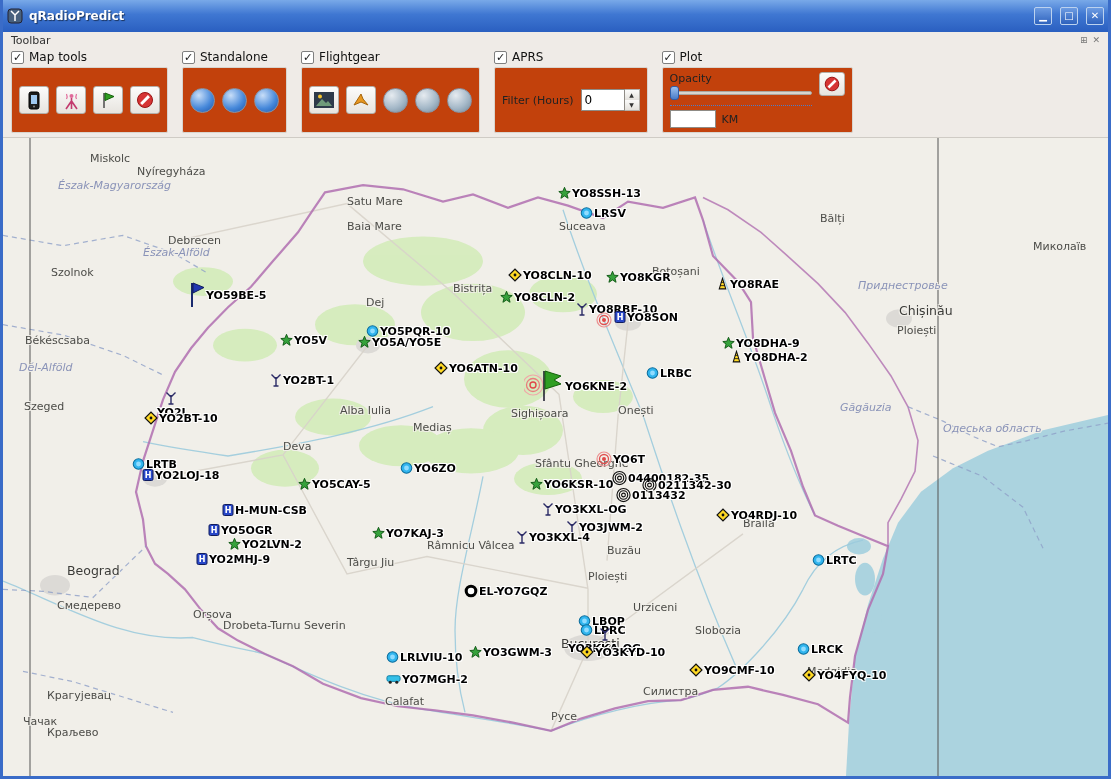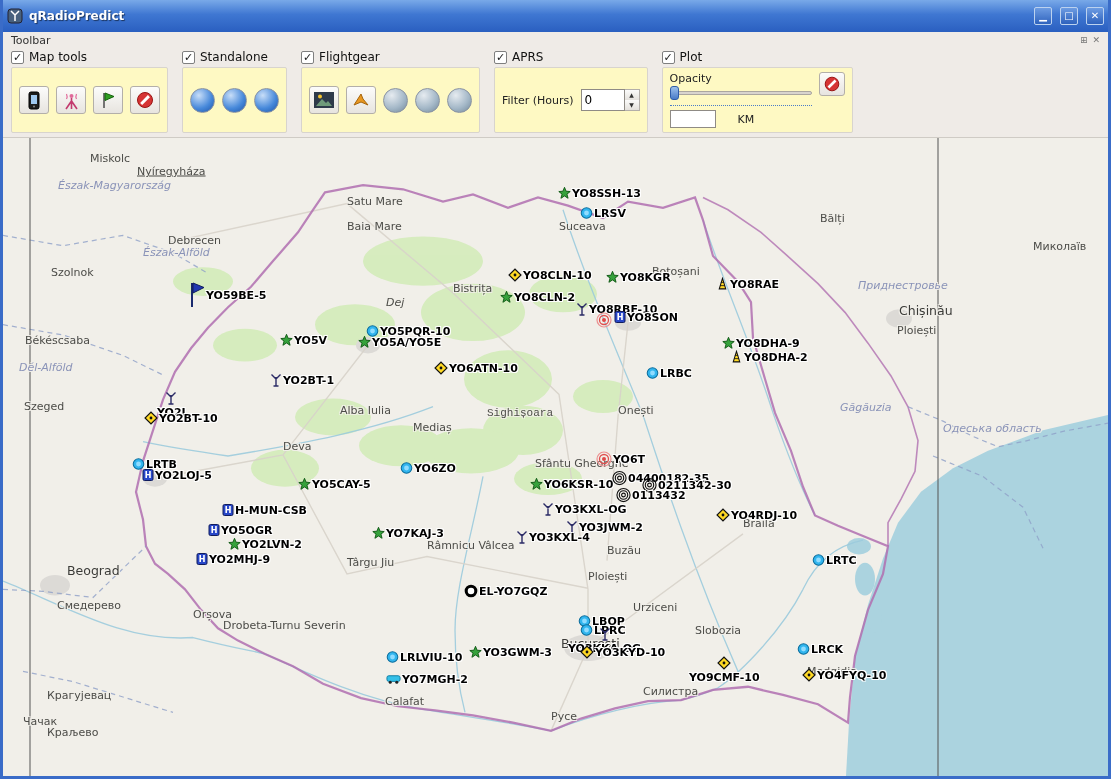--- a/index.html
+++ b/index.html
@@ -27,21 +27,21 @@
   .toolbar-head { height:16px; font-size:11px; color:#333; padding:1px 8px; display:flex;
                   align-items:center; flex:0 0 auto; }
   .toolbar-head .spacer { flex:1; }
   .mini-ico { font-size:9px; color:#777; margin-left:5px; cursor:pointer; line-height:10px; }
   .toolbar { height:90px; display:flex; gap:14px; padding:2px 8px 4px; flex:0 0 auto;
              border-bottom:1px solid #cfcbc5; }
   .group { display:flex; flex-direction:column; }
   .group-header { display:flex; align-items:center; gap:5px; font-size:12px; color:#111; cursor:pointer; }
   .checkbox { width:13px; height:13px; background:#fff; border:1px solid #7f7f7f; border-radius:2px;
               font-size:11px; line-height:11px; text-align:center; color:#1a1a1a; font-weight:bold; }
-  .group-body { margin-top:3px; border:1px solid #d8d4ce; border-radius:2px; background:#fef9c3;
+  .group-body { margin-top:3px; border:1px solid #d8d4ce; border-radius:2px; background:#c2410c;
                 padding:4px 7px; display:flex; gap:7px; align-items:center; flex:1; }
   .tbtn { width:30px; height:28px; border:1px solid #b3afa9; border-radius:3px; cursor:pointer;
           background:linear-gradient(#fcfcfb,#e7e4df); display:flex; align-items:center; justify-content:center; }
   .round-btn { width:25px; height:25px; border-radius:50%; border:1px solid #7d8killed; cursor:pointer;
                border:1px solid #8a93a2;
                background:radial-gradient(circle at 34% 28%, #c8def8, #4688da 58%, #1d53a6); }
   .round-btn.gray { background:radial-gradient(circle at 34% 28%, #e6ebf0, #a3b7c7 58%, #718798); }
   .field { border:1px solid #8f8b85; background:#fff; font-size:12px; padding:1px 3px;
            font-family:"DejaVu Sans","Liberation Sans",sans-serif; }
   .spinbox { display:flex; align-items:stretch; }
@@ -204,21 +204,21 @@
         <span>Plot</span>
       </label>
       <div class="group-body" style="align-items:flex-start;">
         <div style="display:flex;flex-direction:column;">
           <span class="small-label">Opacity</span>
           <div class="slider">
             <div class="groove"></div>
             <div class="handle"></div>
           </div>
           <div class="ticks"></div>
-          <div style="display:flex;align-items:center;gap:22px;margin-top:4px;">
+          <div style="display:flex;align-items:center;gap:6px;margin-top:4px;">
             <input class="field" style="width: 46px; height: 18px;" value="">
             <span class="small-label">KM</span>
           </div>
         </div>
         <button class="tbtn" style="width:26px;height:24px;">
             <span class="sicon">
               <svg width="16" height="16">
                 <circle cx="8" cy="8" r="6.8" fill="#d63434" stroke="#991414"></circle>
                 <rect x="3" y="6.7" width="10" height="2.6" fill="#fff" transform="rotate(-45 8 8)"></rect>
               </svg>
@@ -285,41 +285,41 @@
         <path d="M905,262 L940,276 970,291 995,301 1020,296 1060,286 1105,278"></path>
         <path d="M930,310 L980,330 1020,360 1040,400"></path>
         <path d="M0,440 L40,442 90,448 143,398"></path>
         <path d="M20,520 L70,530 120,545 170,560"></path>
       </g>
       <line x1="27" y1="0" x2="27" y2="622" stroke="#555" stroke-width="1"></line>
       <line x1="935" y1="0" x2="935" y2="622" stroke="#555" stroke-width="1"></line>
     </svg>
     <div class="layer">
         <span class="city" style="left: 87px; top: 20px;">Miskolc</span>
-        <span class="city" style="left: 134px; top: 33px; text-decoration: underline;">Nyíregyháza</span>
+        <span class="city" style="left: 134px; top: 33px;">Nyíregyháza</span>
         <span class="city region" style="left: 55px; top: 47px;">Észak-Magyarország</span>
         <span class="city" style="left: 344px; top: 63px;">Satu Mare</span>
         <span class="city" style="left: 344px; top: 88px;">Baia Mare</span>
         <span class="city" style="left: 556px; top: 88px;">Suceava</span>
         <span class="city" style="left: 817px; top: 80px;">Bălți</span>
         <span class="city" style="left: 165px; top: 102px;">Debrecen</span>
         <span class="city region" style="left: 140px; top: 114px;">Észak-Alföld</span>
         <span class="city" style="left: 48px; top: 134px;">Szolnok</span>
         <span class="city" style="left: 640px; top: 133px; margin-left: 9px;">Botoșani</span>
         <span class="city" style="left: 450px; top: 150px;">Bistrița</span>
-        <span class="city" style="left: 383px; top: 164px; font-style: italic;">Dej</span>
+        <span class="city" style="left: 363px; top: 164px;">Dej</span>
         <span class="city" style="left: 1030px; top: 108px;">Миколаїв</span>
         <span class="city region" style="left: 855px; top: 147px;">Приднестровье</span>
         <span class="city big" style="left: 896px; top: 172px;">Chișinău</span>
         <span class="city" style="left: 894px; top: 192px;">Ploiești</span>
         <span class="city" style="left: 22px; top: 202px;">Békéscsaba</span>
         <span class="city region" style="left: 16px; top: 229px;">Dél-Alföld</span>
         <span class="city" style="left: 21px; top: 268px;">Szeged</span>
         <span class="city" style="left: 337px; top: 272px;">Alba Iulia</span>
-        <span class="city" style="left: 484px; top: 275px; font-family: Liberation Mono, monospace;">Sighișoara</span>
+        <span class="city" style="left: 508px; top: 275px;">Sighișoara</span>
         <span class="city" style="left: 410px; top: 289px;">Mediaș</span>
         <span class="city" style="left: 615px; top: 272px;">Onești</span>
         <span class="city region" style="left: 837px; top: 269px;">Găgăuzia</span>
         <span class="city region" style="left: 940px; top: 290px;">Одеська область</span>
         <span class="city" style="left: 280px; top: 308px;">Deva</span>
         <span class="city" style="left: 532px; top: 325px;">Sfântu Gheorghe</span>
         <span class="city big" style="left: 64px; top: 432px;">Beograd</span>
         <span class="city" style="left: 54px; top: 467px;">Смедерево</span>
         <span class="city" style="left: 344px; top: 424px;">Târgu Jiu</span>
         <span class="city" style="left: 424px; top: 407px;">Râmnicu Vâlcea</span>
@@ -504,37 +504,49 @@
         </div>
         <div class="station" style="left: 148px; top: 280px;">
           <span class="sicon">
             <svg width="14" height="14" viewBox="0 0 16 16">
               <rect x="3.2" y="3.2" width="9.6" height="9.6" transform="rotate(45 8 8)" fill="#ffd924" stroke="#111" stroke-width="1.4"></rect>
               <circle cx="8" cy="8" r="1.6" fill="#111"></circle>
             </svg>
           </span>
           <span class="lbl">YO2BT-10</span>
         </div>
+        <div class="station" style="left: 528px; top: 248px;">
+          <span class="sicon">
+            <svg width="40" height="34" viewBox="0 0 40 34">
+              <circle cx="9" cy="16" r="3" fill="none" stroke="#e04848" stroke-width="1.4"></circle>
+              <circle cx="9" cy="16" r="6.5" fill="none" stroke="#e87d7d" stroke-width="1.3"></circle>
+              <circle cx="9" cy="16" r="10" fill="none" stroke="#f0a8a8" stroke-width="1.2"></circle>
+              <line x1="20" y1="2" x2="20" y2="32" stroke="#223" stroke-width="1.6"></line>
+              <polygon points="21,2 37,7 30,11 37,15 21,20" fill="#2f9e22" stroke="#14610c"></polygon>
+            </svg>
+          </span>
+          <span class="lbl">YO6KNE-2</span>
+        </div>
         <div class="station" style="left: 136px; top: 326px;">
           <span class="sicon">
             <svg width="13" height="13" viewBox="0 0 16 16">
               <circle cx="8" cy="8" r="6.5" fill="#31b5ee" stroke="#0d6f9e" stroke-width="1.3"></circle>
               <circle cx="8" cy="8" r="3" fill="#8fdcff"></circle>
             </svg>
           </span>
           <span class="lbl">LRTB</span>
         </div>
         <div class="station" style="left: 146px; top: 337px;">
           <span class="sicon">
             <svg width="12" height="13" viewBox="0 0 12 13">
               <rect x="1" y="1" width="10" height="11" rx="1.5" fill="#2847c8" stroke="#101c5e"></rect>
               <text x="6" y="9.5" font-size="8" font-weight="bold" fill="#fff" text-anchor="middle" font-family="DejaVu Sans, sans-serif">H</text>
             </svg>
           </span>
-          <span class="lbl">YO2LOJ-5</span>
+          <span class="lbl">YO2LOJ-18</span>
         </div>
         <div class="station" style="left: 404px; top: 330px;">
           <span class="sicon">
             <svg width="13" height="13" viewBox="0 0 16 16">
               <circle cx="8" cy="8" r="6.5" fill="#31b5ee" stroke="#0d6f9e" stroke-width="1.3"></circle>
               <circle cx="8" cy="8" r="3" fill="#8fdcff"></circle>
             </svg>
           </span>
           <span class="lbl">YO6ZO</span>
         </div>
@@ -742,21 +754,21 @@
         <div class="station" style="left: 390px; top: 541px;">
           <span class="sicon">
             <svg width="15" height="10" viewBox="0 0 16 10">
               <rect x="1" y="1" width="14" height="6" rx="2" fill="#35c0e8" stroke="#0c7aa0"></rect>
               <circle cx="4.5" cy="8" r="1.6" fill="#222"></circle>
               <circle cx="11.5" cy="8" r="1.6" fill="#222"></circle>
             </svg>
           </span>
           <span class="lbl">YO7MGH-2</span>
         </div>
-        <div class="station" style="left: 693px; top: 532px; flex-direction: column;">
+        <div class="station" style="left: 693px; top: 532px;">
           <span class="sicon">
             <svg width="14" height="14" viewBox="0 0 16 16">
               <rect x="3.2" y="3.2" width="9.6" height="9.6" transform="rotate(45 8 8)" fill="#ffd924" stroke="#111" stroke-width="1.4"></rect>
               <circle cx="8" cy="8" r="1.6" fill="#111"></circle>
             </svg>
           </span>
           <span class="lbl">YO9CMF-10</span>
         </div>
         <div class="station" style="left: 801px; top: 511px;">
           <span class="sicon">

